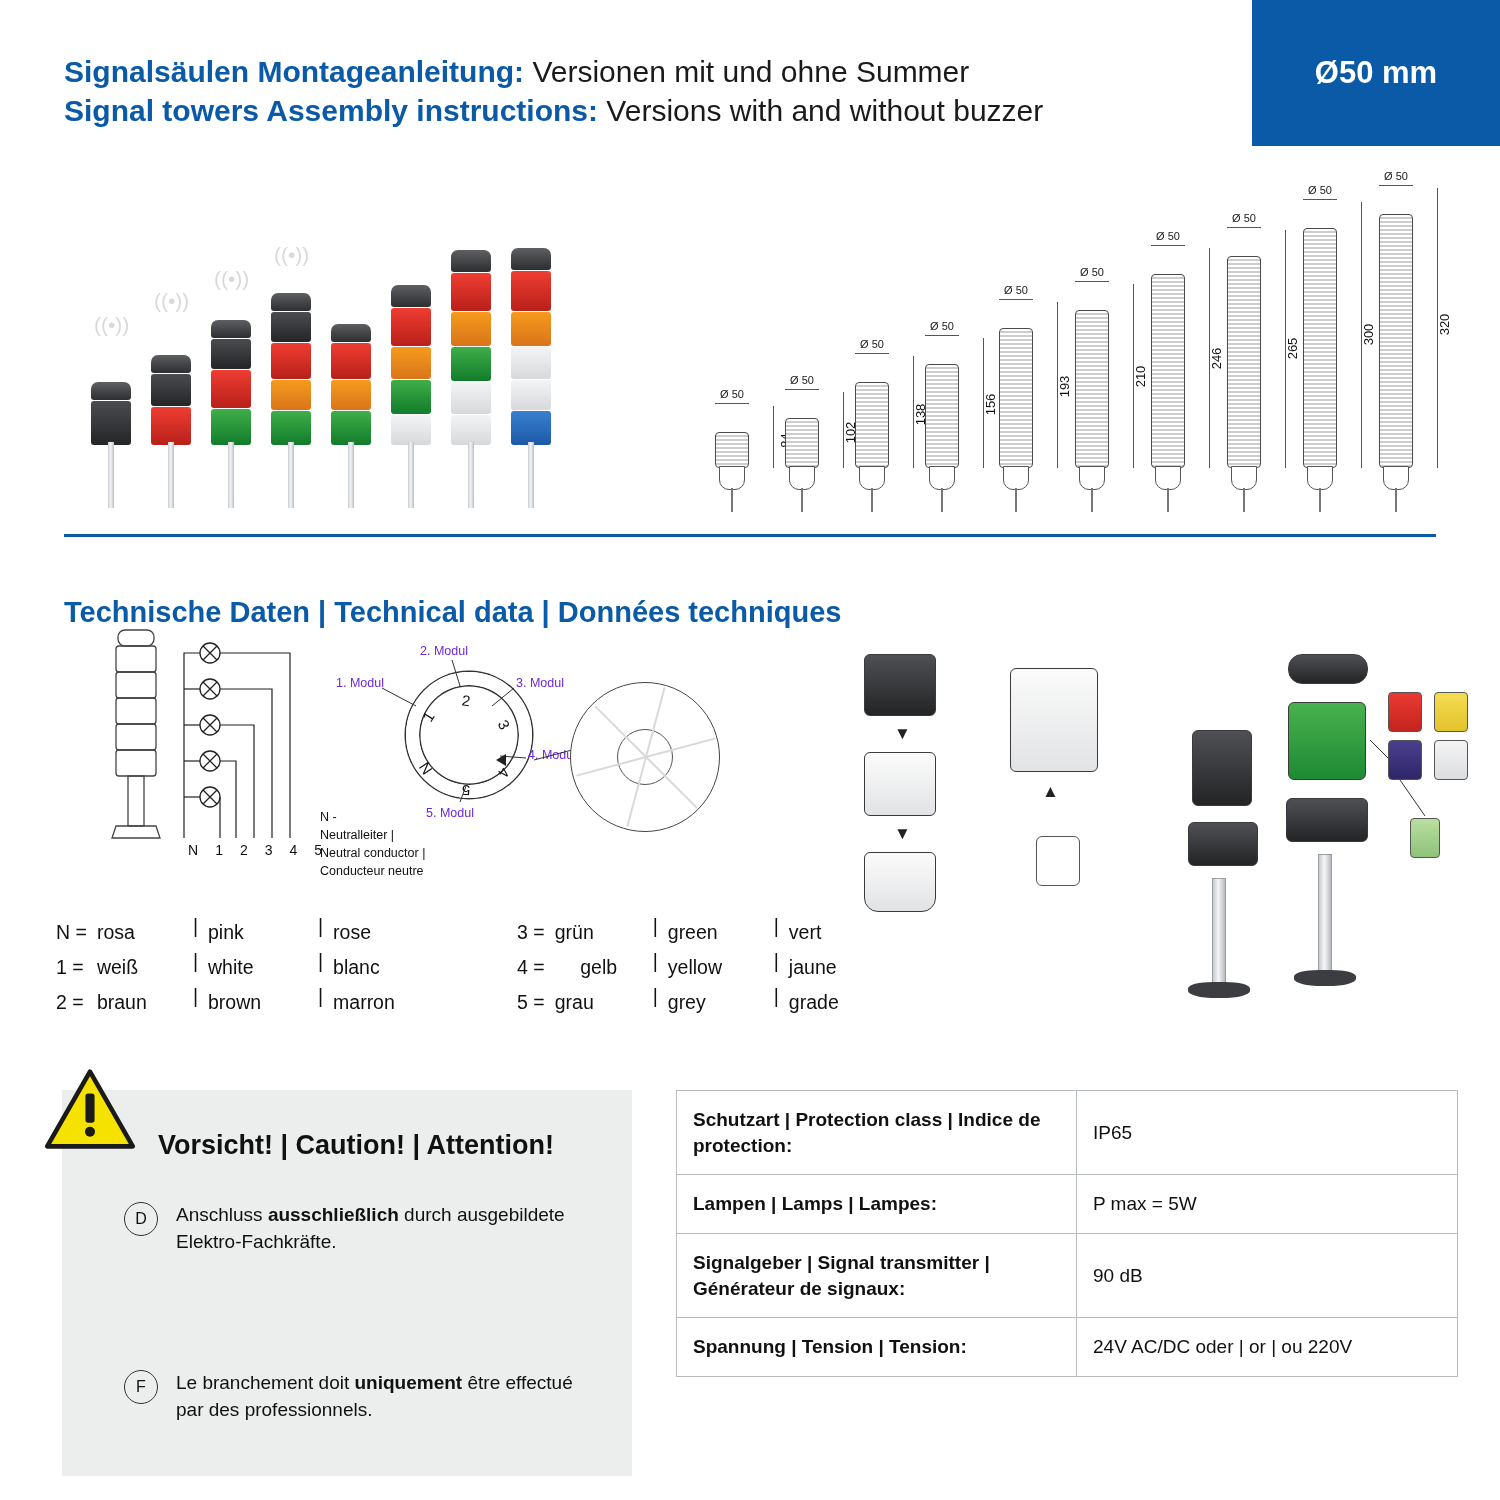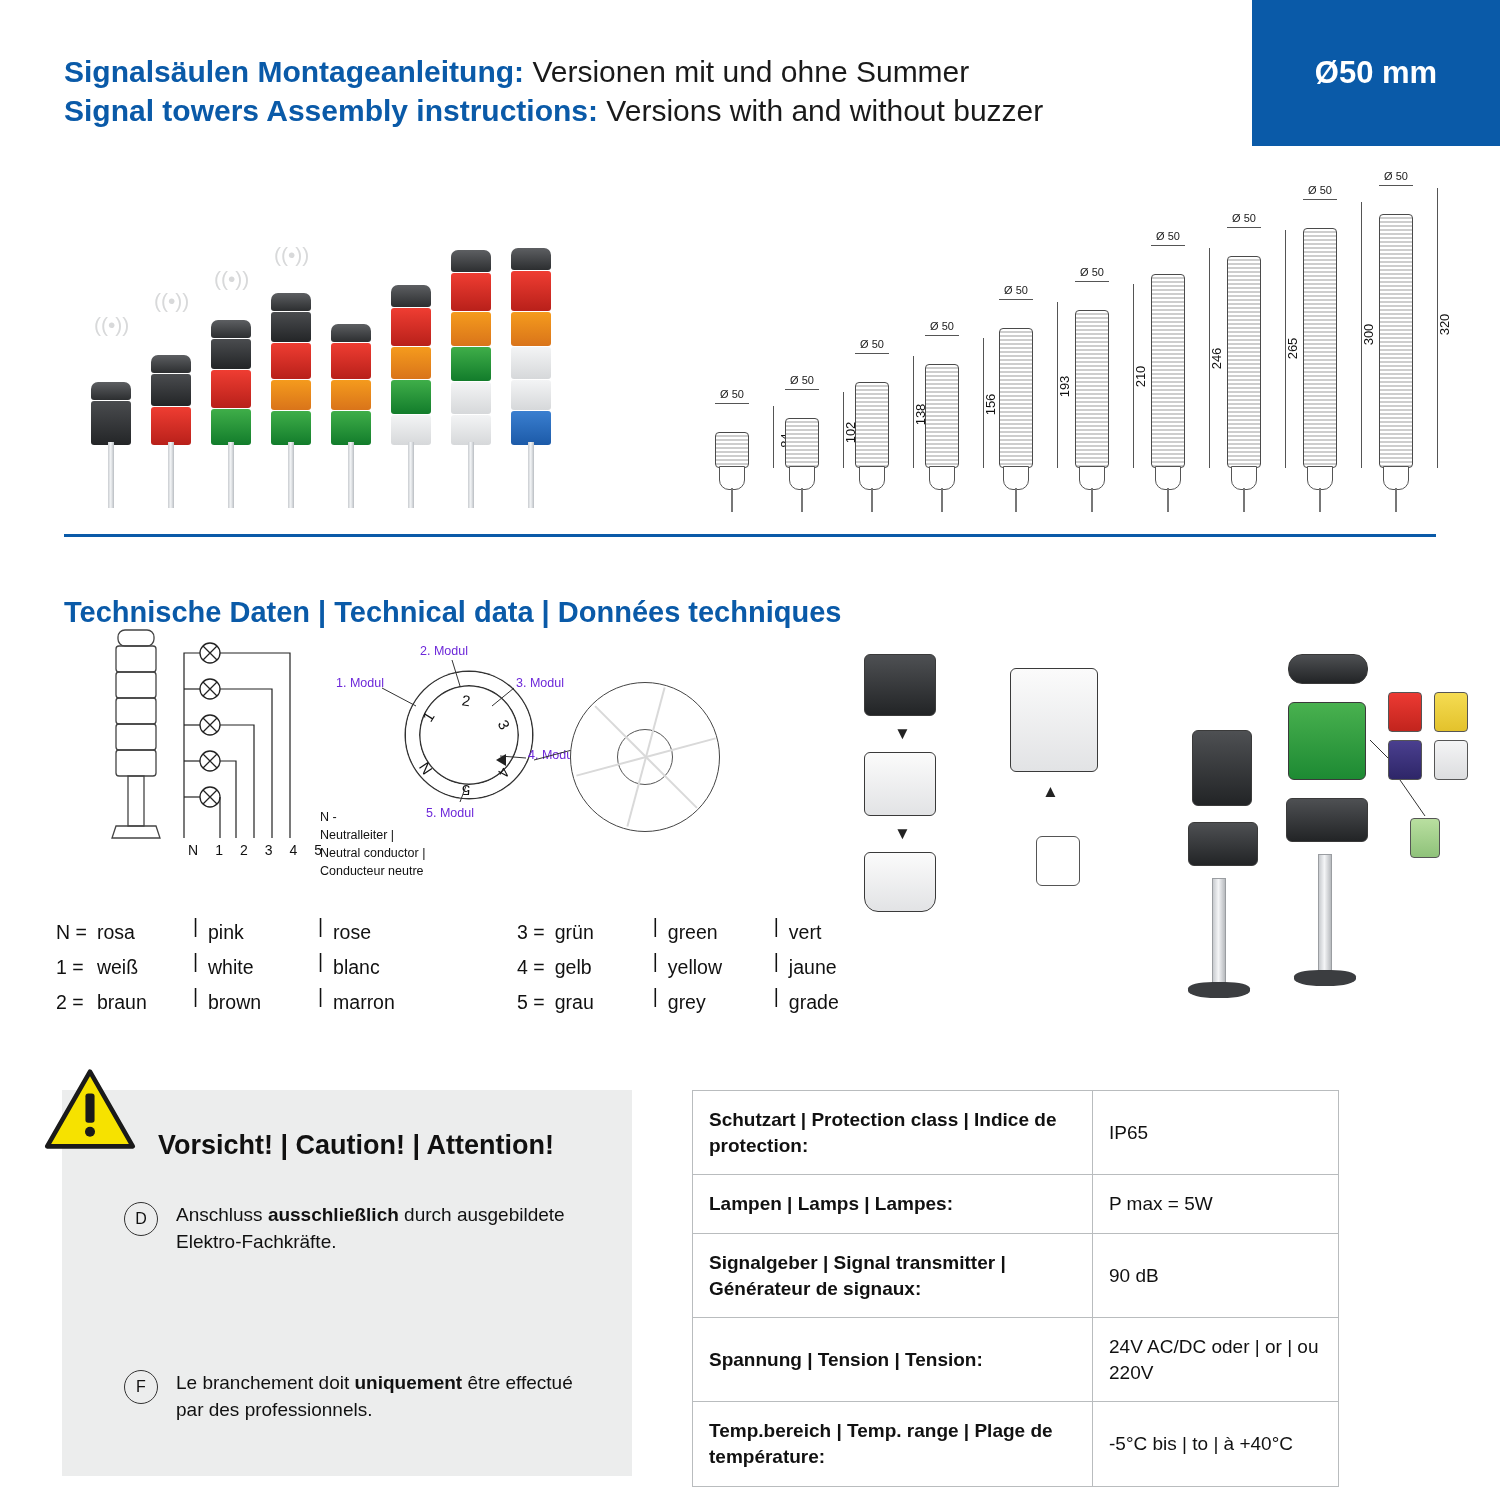--- a/index.html
+++ b/index.html
@@ -117,21 +117,21 @@
   .caution-head { position: absolute; left: 96px; top: 40px; font-size: 27px; font-weight: bold; color: #111; white-space: nowrap; }
   .crow { position: absolute; left: 68px; font-size: 19px; color: #111; line-height: 1.42; width: 470px; }
   .cbadge {
     position: absolute; left: -6px; width: 34px; height: 34px; border: 1.5px solid #333;
     border-radius: 50%; text-align: center; line-height: 32px; font-size: 16px; color: #111;
   }
   .ctext { margin-left: 46px; }
   .ctext b { font-weight: bold; }
 
   
-  .spec { position: absolute; left: 692px; top: 1090px; width: 647px; }
+  .spec { position: absolute; left: 676px; top: 1090px; width: 782px; }
   .spec table { border-collapse: collapse; width: 100%; }
   .spec td { border: 1.4px solid #b9bcbe; padding: 16px 16px; font-size: 19px; color: #111; vertical-align: middle; line-height: 1.35; }
   .spec td.k { width: 400px; font-weight: bold; }
   .spec td.v { font-weight: normal; }
 </style>
 </head>
 <body>
 
 <div class="page">
 
@@ -453,21 +453,21 @@
       </tr>
       <tr>
         <td>1 =</td>
         <td style="padding-left:10px;">weiß</td>
         <td class="sep">|</td>
         <td>white</td>
         <td class="sep">|</td>
         <td>blanc</td>
         <td class="colgap"></td>
         <td>4  =</td>
-        <td style="padding-left:10px;">gelb</td>
+        <td style="padding-left:10px;text-align:center;">gelb</td>
         <td class="sep">|</td>
         <td>yellow</td>
         <td class="sep">|</td>
         <td>jaune</td>
       </tr>
       <tr>
         <td>2 =</td>
         <td style="padding-left:10px;">braun</td>
         <td class="sep">|</td>
         <td>brown</td>
@@ -560,21 +560,17 @@
         <td class="v">P max = 5W</td>
       </tr>
       <tr>
         <td class="k">Signalgeber | Signal transmitter | Générateur de signaux:</td>
         <td class="v">90 dB</td>
       </tr>
       <tr>
         <td class="k">Spannung | Tension | Tension:</td>
         <td class="v">24V AC/DC oder | or | ou 220V</td>
       </tr>
-      <tr>
-        <td class="k">Temp.bereich | Temp. range | Plage de température:</td>
-        <td class="v">-5°C bis | to | à  +40°C</td>
-      </tr>
     </tbody>
       </table>
   </div>
 
 </div>
 
 </body></html>

